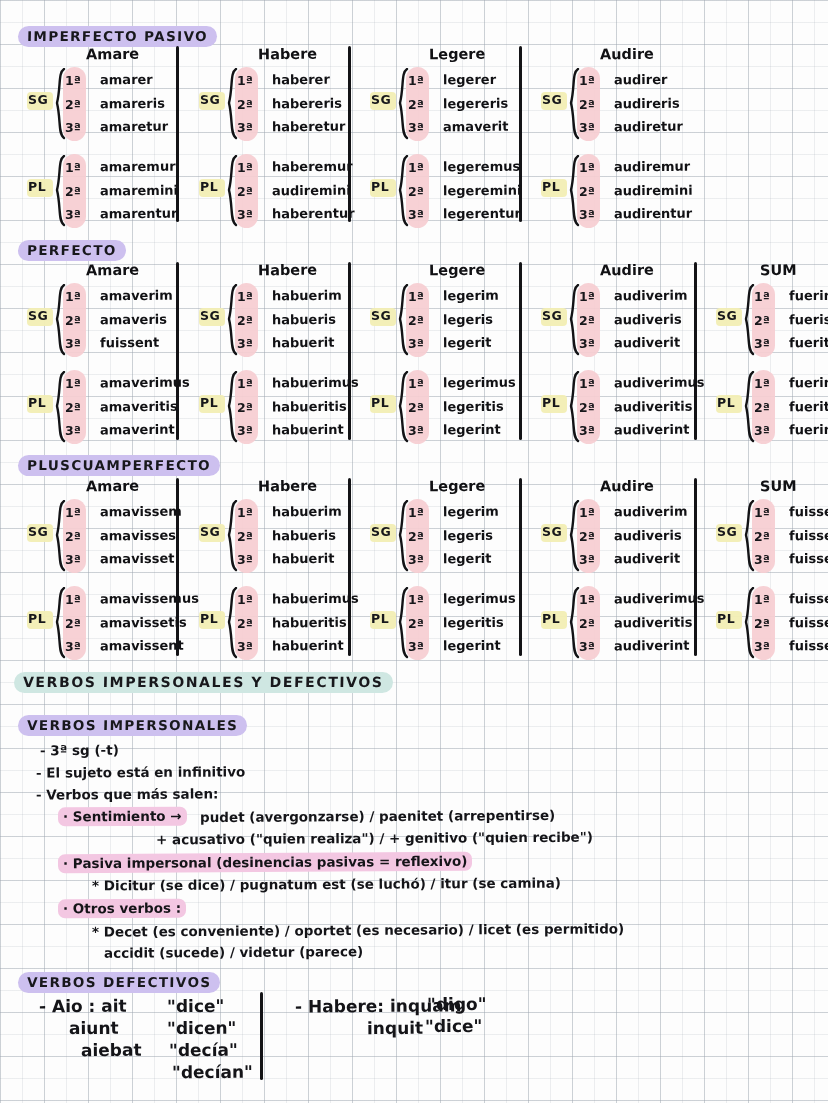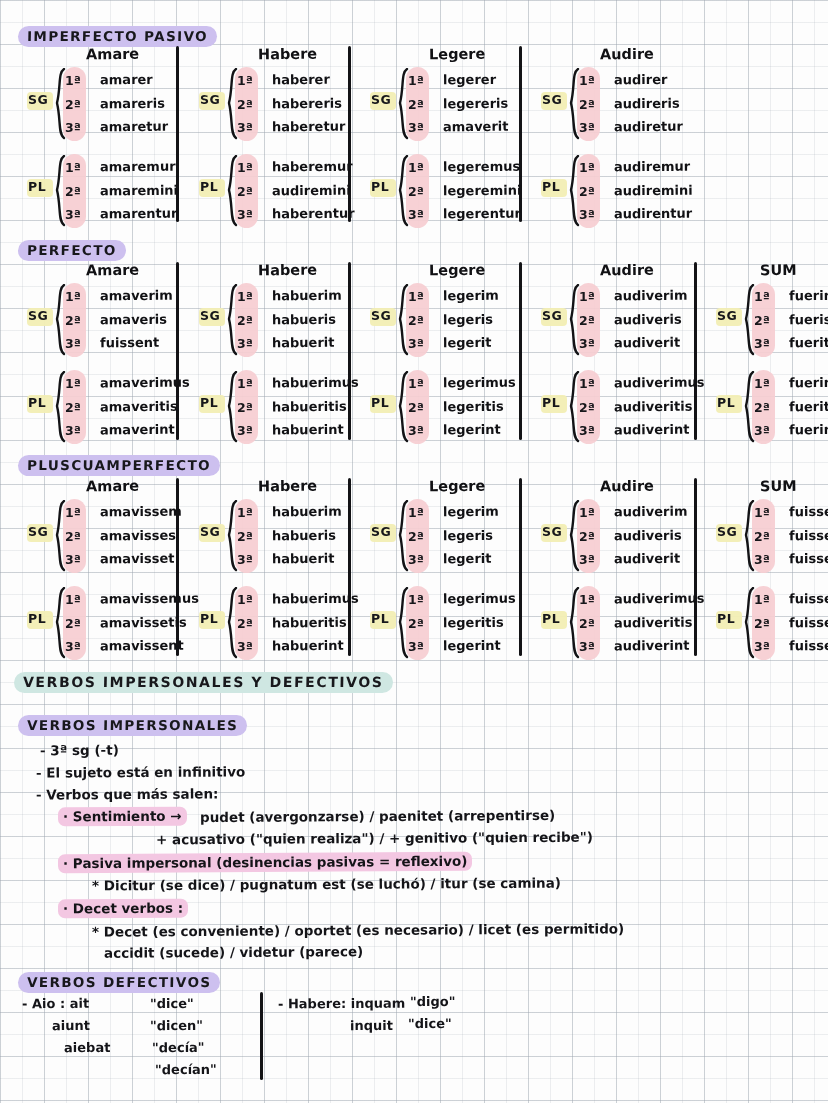--- a/index.html
+++ b/index.html
@@ -139,25 +139,26 @@
   .hl-pink {
     background: #f3c7e2;
     padding: 1px 5px 2px 5px;
     border-radius: 7px;
     box-decoration-break: clone;
   }
 
   
   .defrow {
     position: absolute;
-    font-size: 13px;
+    font-size: 17px;
     font-weight: 700;
     color: #141418;
     white-space: nowrap;
     transform: rotate(-0.4deg);
+    padding-left: 17px;
   }
 </style>
 </head>
 <body>
 
 <div class="page">
 
   <div class="chip chip-purple" style="left:18px; top:26px;">IMPERFECTO PASIVO</div>
 
   <div class="vdivider" style="left:176px; top:46px; height:176px;"></div>
@@ -807,21 +808,21 @@
   </div>
   <div class="note" style="left:200px; top:808px;">pudet (avergonzarse)  /  paenitet (arrepentirse)</div>
   <div class="note" style="left:156px; top:830px;">+ acusativo ("quien realiza")  /  + genitivo ("quien recibe")</div>
 
   <div class="note" style="left:58px; top:854px;">
     <span class="hl-pink">· Pasiva impersonal (desinencias pasivas = reflexivo)</span>
   </div>
   <div class="note" style="left:92px; top:876px;">* Dicitur (se dice) / pugnatum est (se luchó) / itur (se camina)</div>
 
   <div class="note" style="left:58px; top:900px;">
-    <span class="hl-pink">· Decet verbos :</span>
+    <span class="hl-pink">· Otros verbos :</span>
   </div>
   <div class="note" style="left:92px; top:922px;">* Decet (es conveniente) / oportet (es necesario) / licet (es permitido)</div>
   <div class="note" style="left:104px; top:944px;">accidit (sucede) / videtur (parece)</div>
 
   <div class="chip chip-purple" style="left:18px; top:972px;">VERBOS DEFECTIVOS</div>
 
   <div class="vdivider" style="left:260px; top:992px; height:88px;"></div>
 
   <div class="defrow" style="left:22px; top:996px;">- Aio : ait</div>
   <div class="defrow" style="left:150px; top:996px;">"dice"</div>

